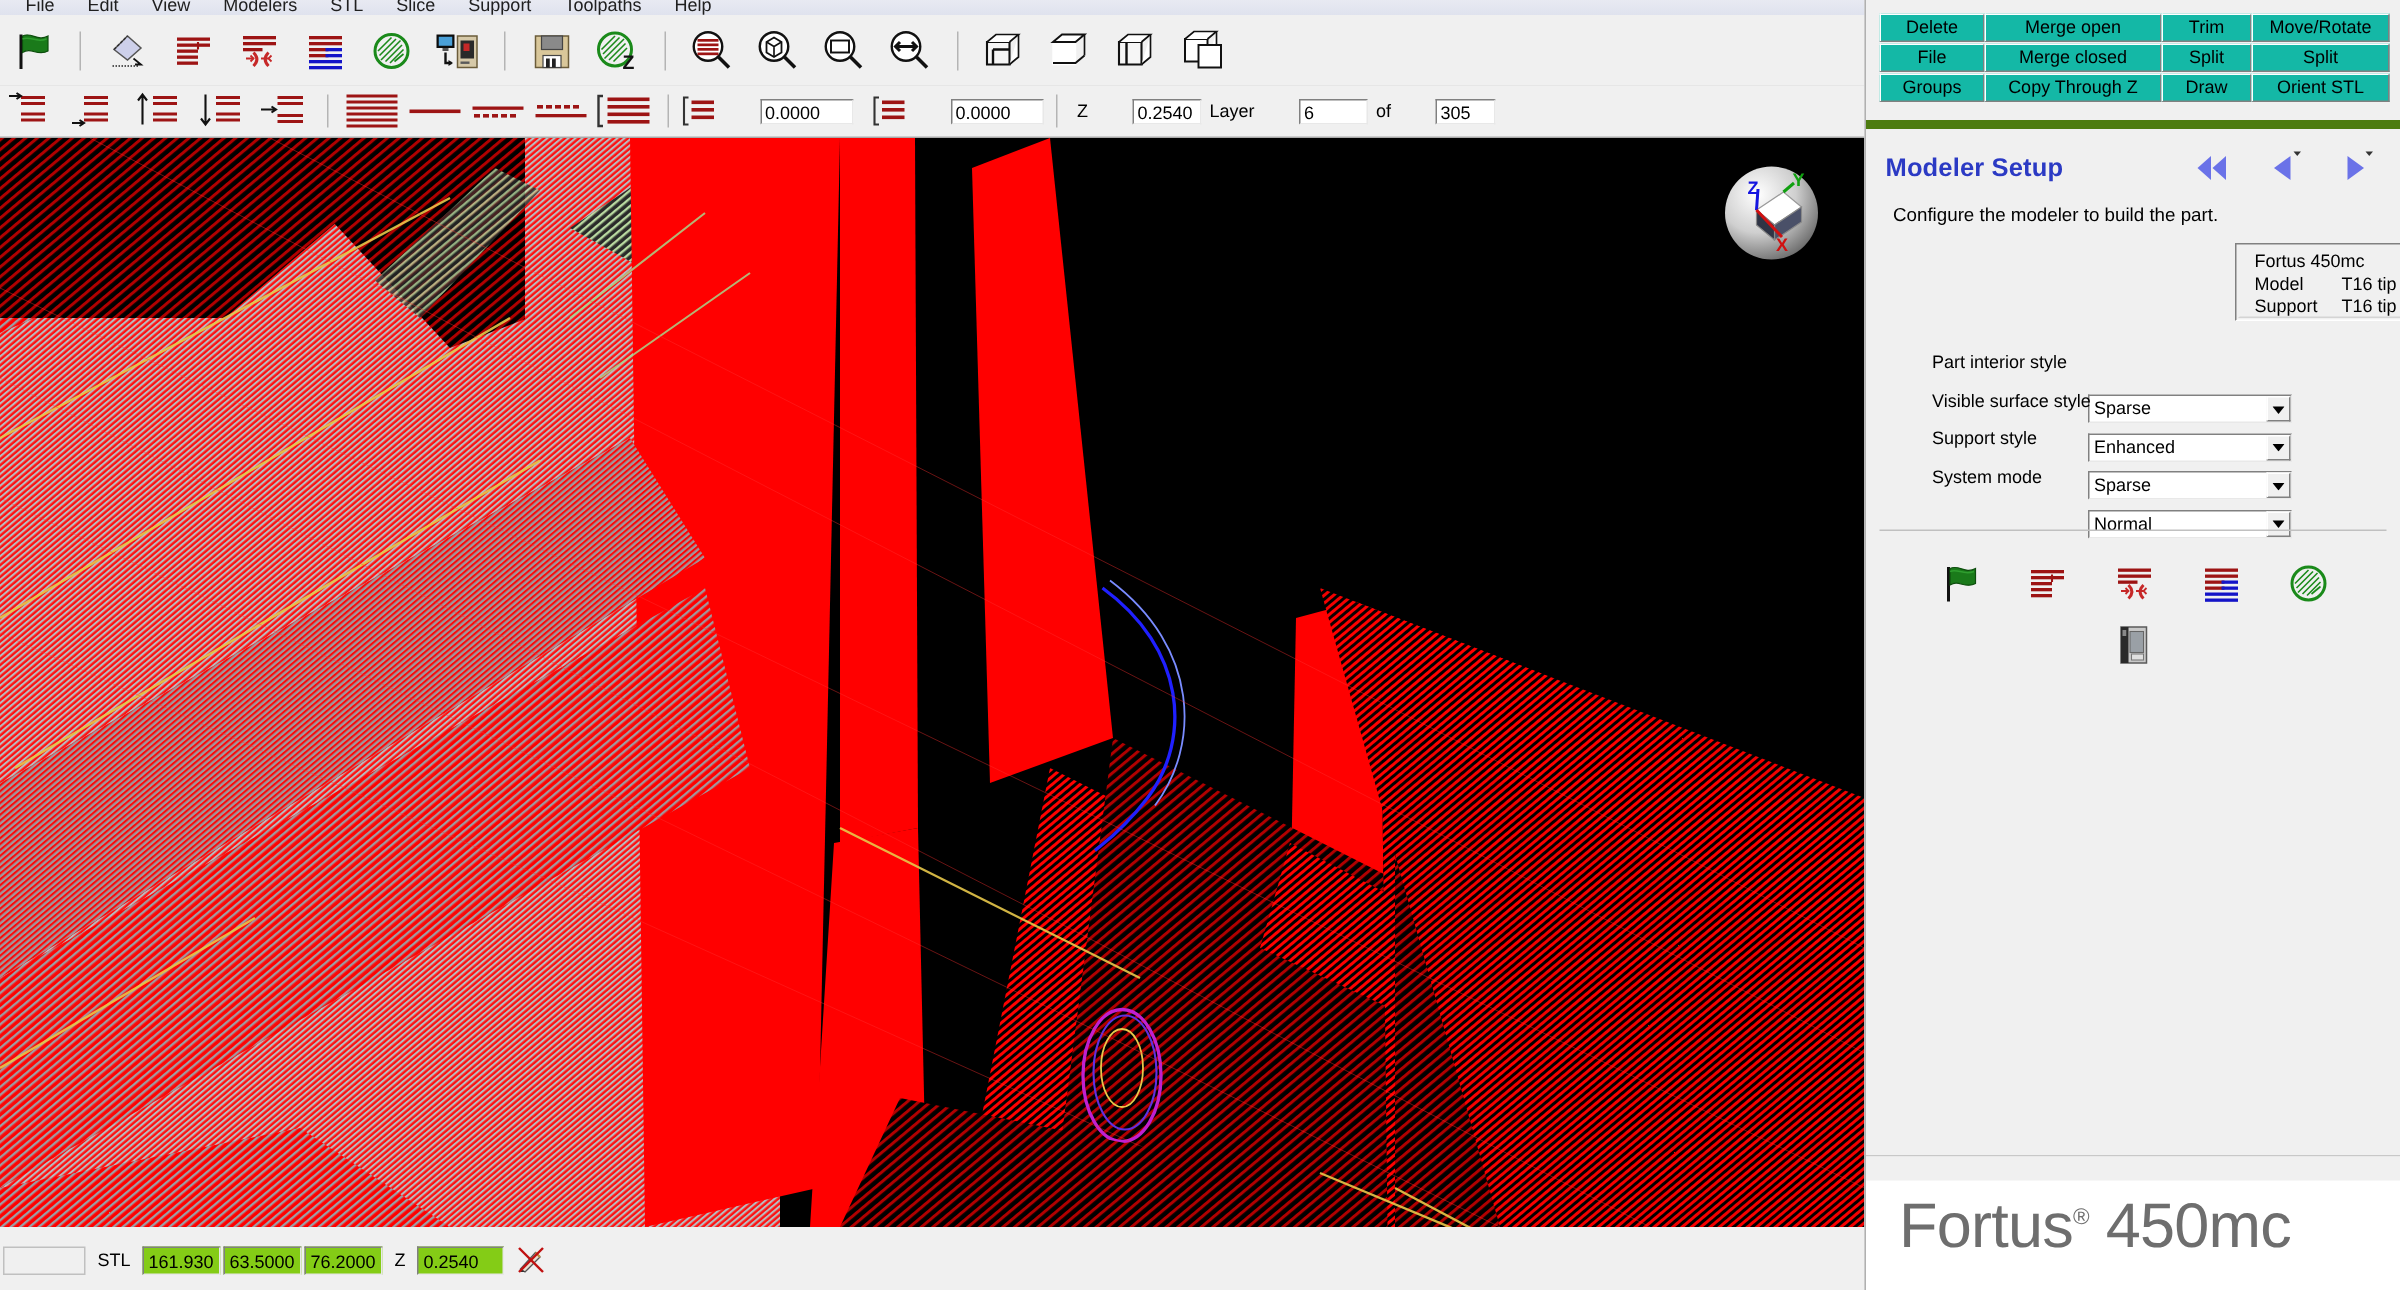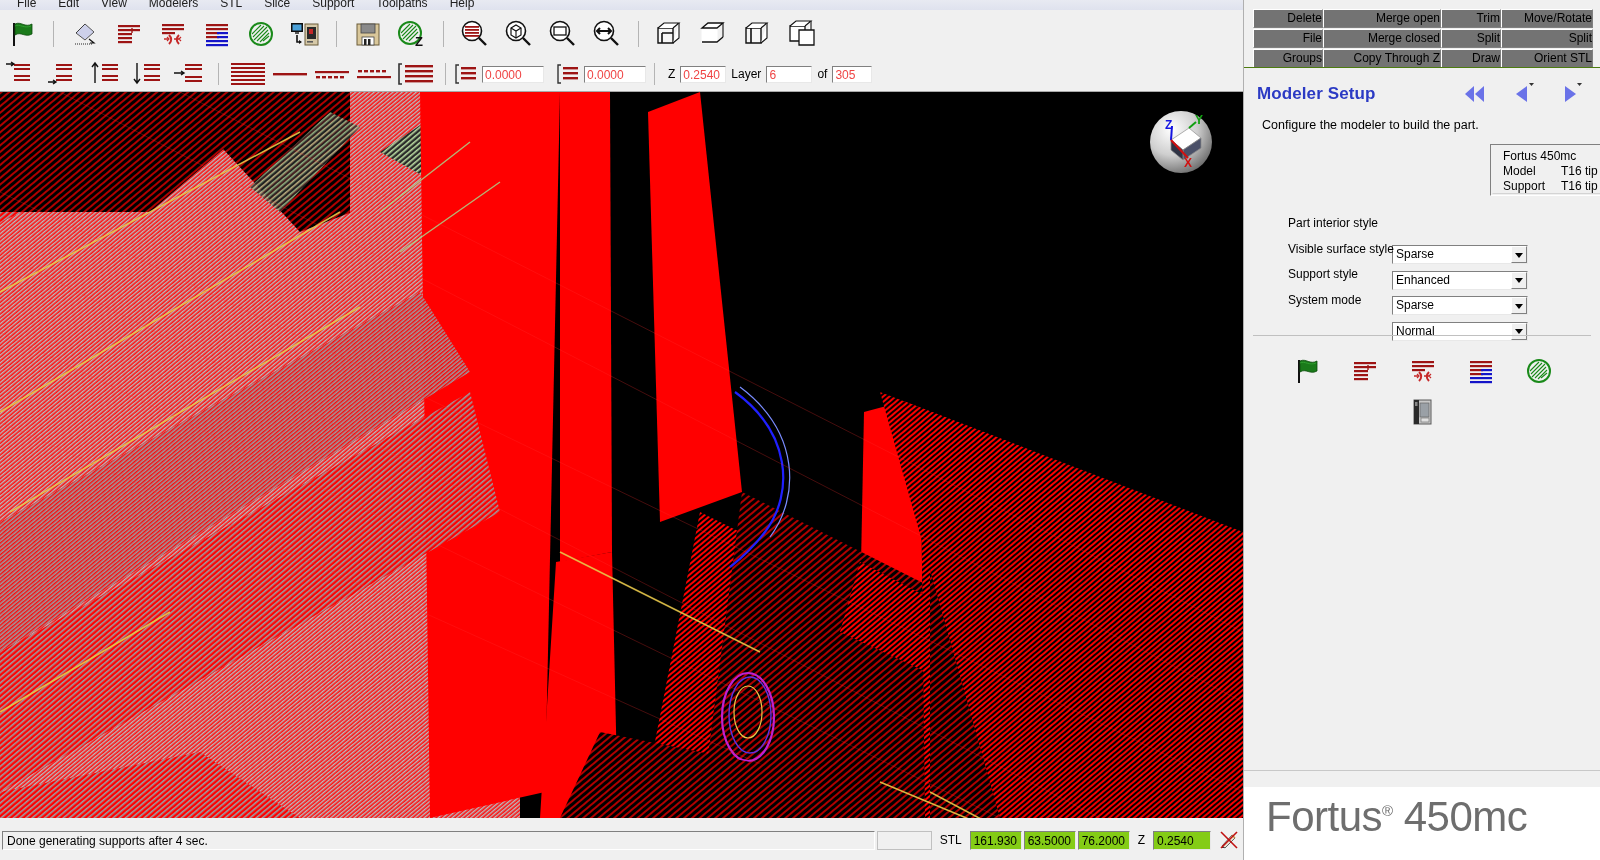--- a/index.html
+++ b/index.html
@@ -41,22 +41,22 @@
   .tbtn2{
     width:42px;height:28px;display:flex;align-items:center;justify-content:center;
     flex:none;cursor:default;
   }
   .tbtn svg,.tbtn2 svg{display:block;}
 
   
   .numfield{
     height:17px;width:62px;background:#fff;border:1px solid #808080;
     border-right-color:#e8e8e8;border-bottom-color:#e8e8e8;
-    font-size:12px;line-height:17px;padding:0 2px;color:#ef4444;
-    font-family:"Liberation Sans",sans-serif;box-sizing:border-box;
+    font-size:12px;line-height:17px;padding:0 2px;color:#000000;
+    font-family:"Liberation Sans",sans-serif;box-sizing:border-box;margin-left:25px;
   }
   .numfield.w46{width:46px;}
   .numfield.w40{width:40px;}
   .lbl{font-size:12px;color:#000;margin:0 5px;white-space:nowrap;}
 
   
   .viewport{
     position:absolute;left:0;top:92px;width:1243px;height:726px;
     background:#000;overflow:hidden;
   }
@@ -93,32 +93,32 @@
   .rightpanel{
     position:absolute;left:1243px;top:0;width:357px;height:860px;
     background:#f0f0f0;border-left:1px solid #b0b0b0;
   }
   .btngrid{
     position:absolute;left:9px;top:9px;width:340px;
     display:grid;grid-template-columns:70px 118px 60px 92px;
     gap:1px 0;
   }
   .gbtn{
-    height:19px;background:#737373;
+    height:19px;background:#14b8a6;
     border:1px solid;
     border-color:#fff #808080 #808080 #fff;
-    font-size:12px;line-height:17px;text-align:right;color:#000;
+    font-size:12px;line-height:17px;text-align:center;color:#000;
     box-sizing:border-box;cursor:default;
     font-family:"Liberation Sans",sans-serif;
     overflow:hidden;white-space:nowrap;
   }
 
   .panelbody{
-    position:absolute;left:0;top:67px;width:357px;height:690px;
-    border-top:1px solid #4d7c0f;
+    position:absolute;left:0;top:80px;width:357px;height:690px;
+    border-top:6px solid #4d7c0f;
   }
   .ptitle{
     position:absolute;left:13px;top:16px;
     font-size:17px;font-weight:bold;color:#2b3ac4;
     font-family:"Liberation Sans",sans-serif;letter-spacing:0.1px;
   }
   .navarrows{position:absolute;right:12px;top:14px;width:130px;height:28px;}
   .navbtn{position:absolute;top:0;width:34px;height:26px;cursor:default;}
   .navbtn.first{left:0;}
   .navbtn.prev{left:48px;}
@@ -656,21 +656,20 @@
       <path d="M30 38 L31 24" stroke="#1414e0" stroke-width="2"></path>
       <path d="M30 38 L47 56" stroke="#d01010" stroke-width="2"></path>
       <path d="M48 26 L55 20" stroke="#10a010" stroke-width="2"></path>
       <text x="24" y="27" font-family="Liberation Sans, sans-serif" font-size="12" font-weight="bold" fill="#1414e0">Z</text>
       <text x="54" y="22" font-family="Liberation Sans, sans-serif" font-size="12" font-weight="bold" fill="#10a010">Y</text>
       <text x="43" y="65" font-family="Liberation Sans, sans-serif" font-size="12" font-weight="bold" fill="#d01010">X</text>
     </svg>
   </div>
 
   <div class="statusbar">
-    <div class="statusmsg">Done generating supports after 4 sec.</div>
     <div class="sfield blank"></div>
     <span class="slab">STL</span>
     <div class="sfield c">161.930</div>
     <div class="sfield c">63.5000</div>
     <div class="sfield c">76.2000</div>
     <span class="slab">Z</span>
     <div class="sfield z">0.2540</div>
     <div style="width:28px;display:flex;align-items:center;justify-content:center;margin-left:4px;">
       <svg width="20" height="20" viewBox="0 0 20 20">
         <path d="M3 16 L13 5 L16 8 L6 18 Z" fill="#e8e0d0" stroke="#555" stroke-width="0.9"></path>

